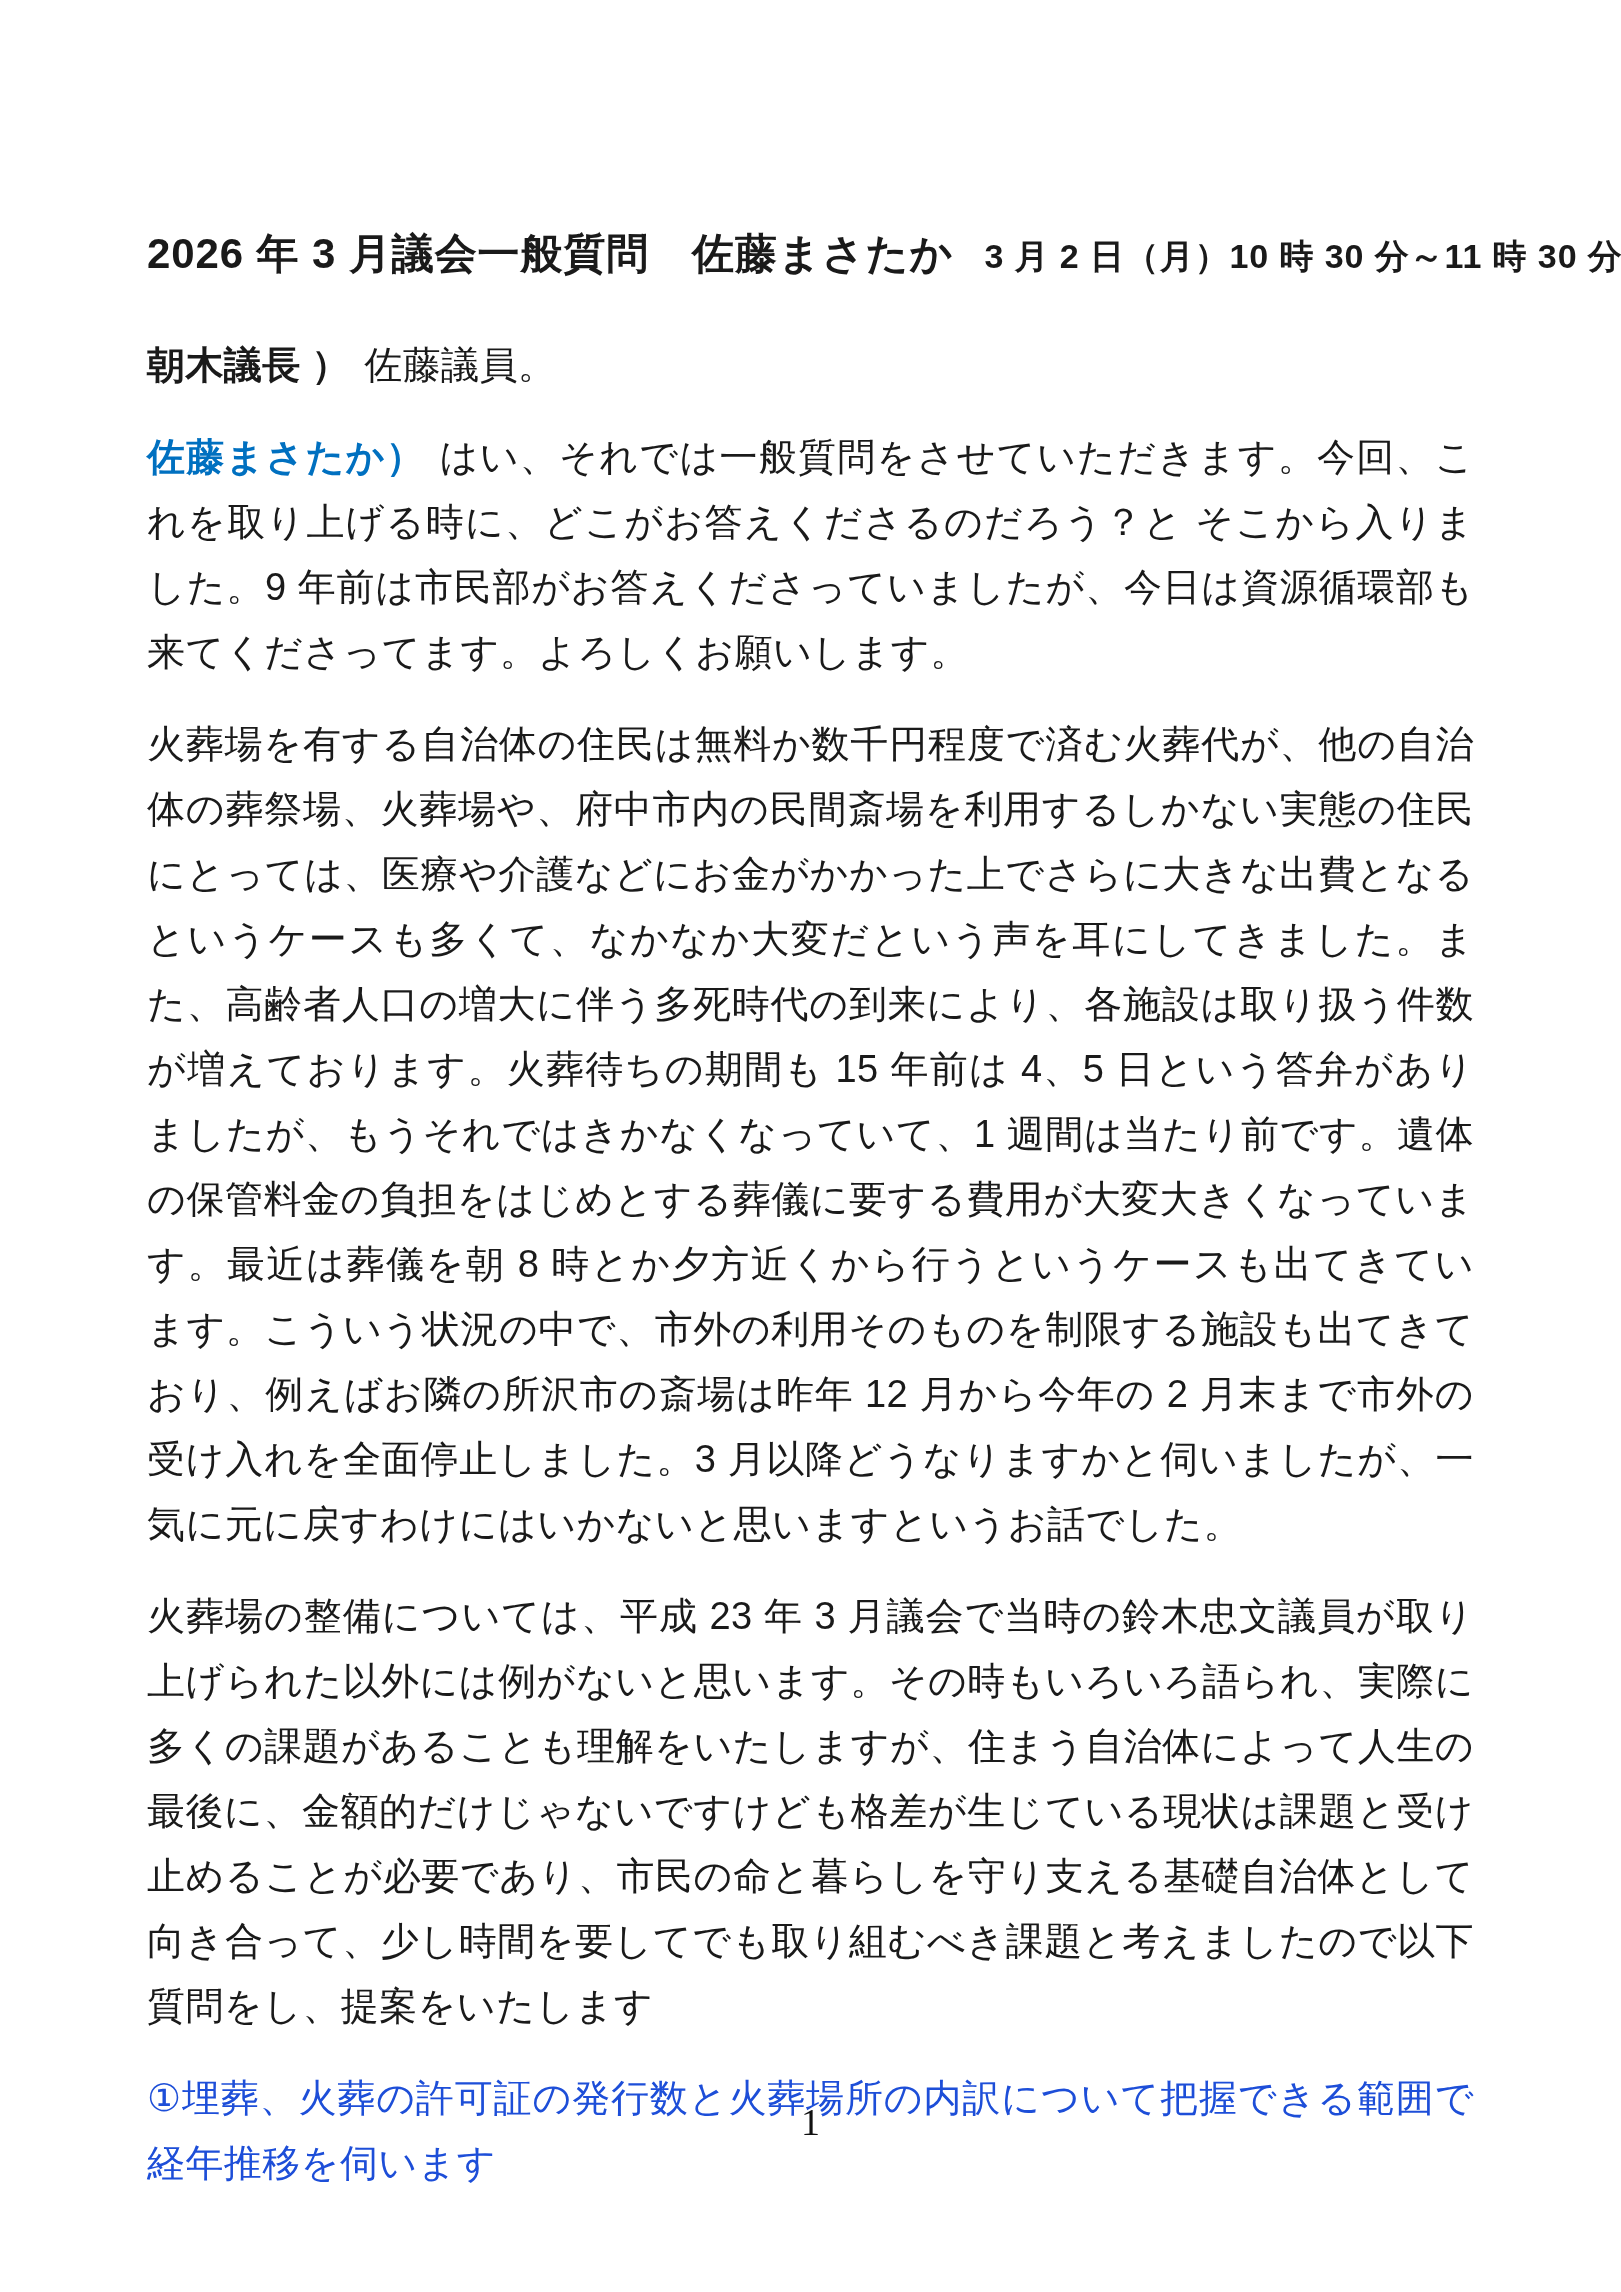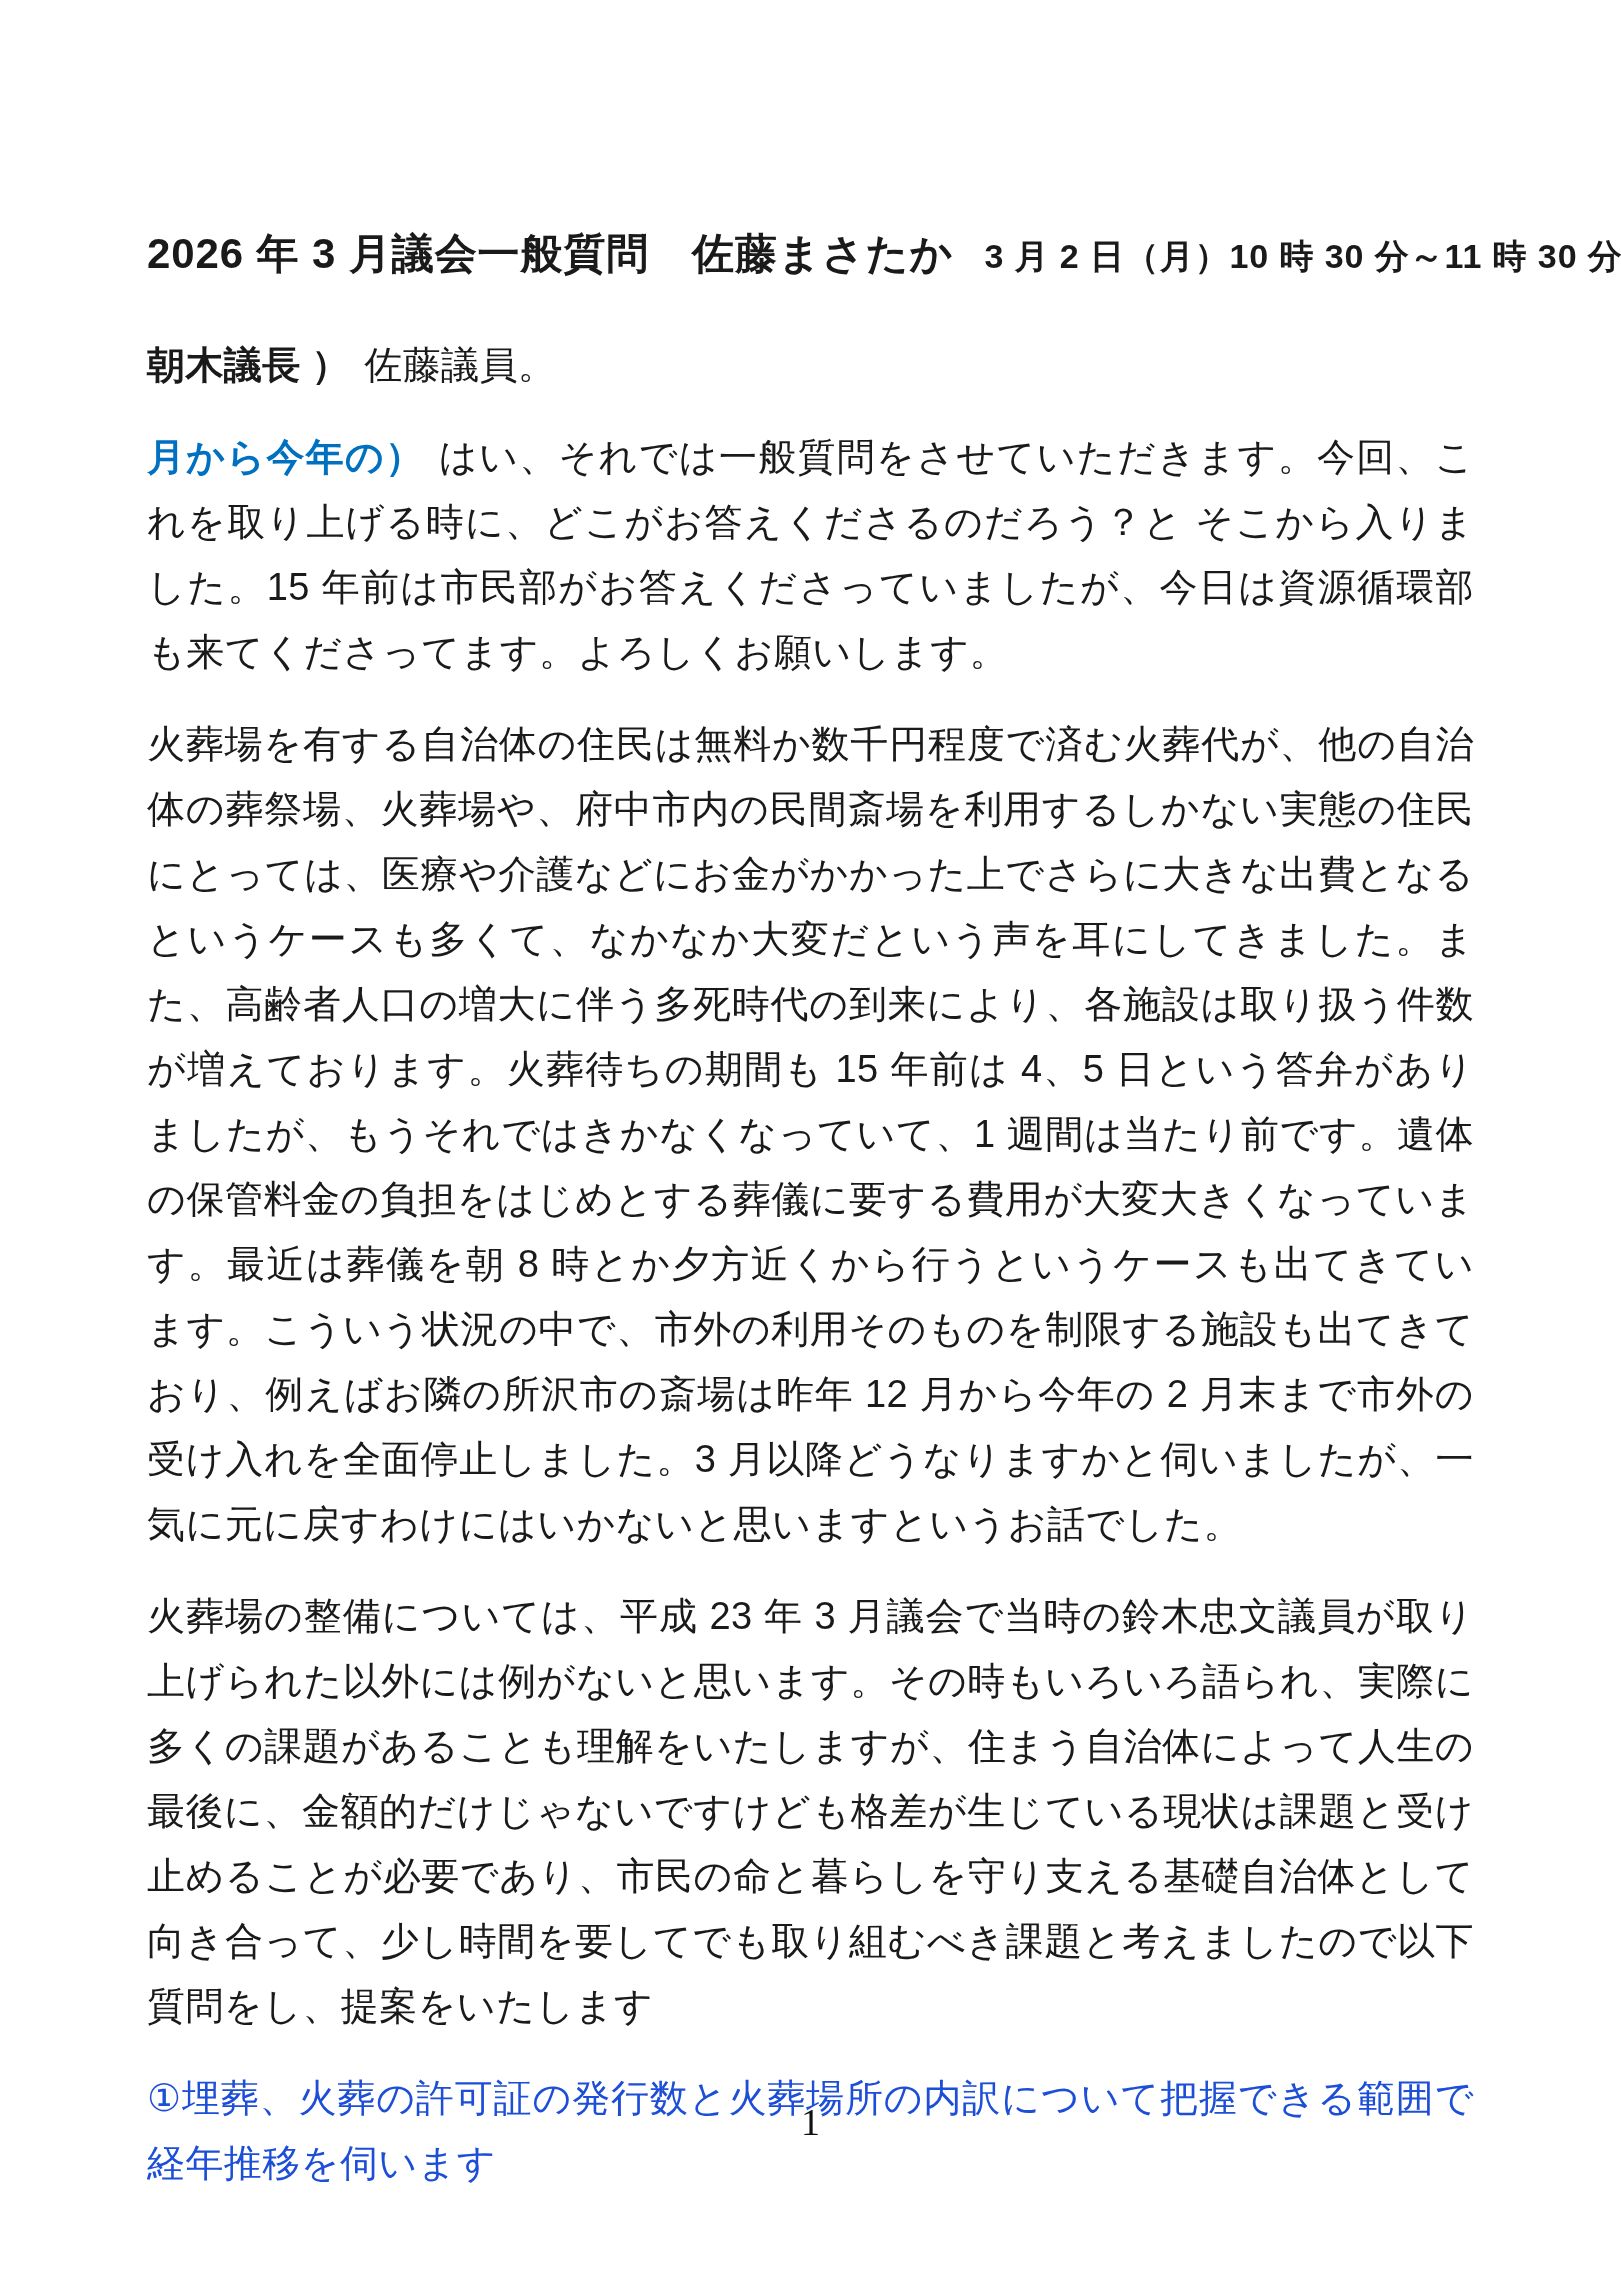--- a/index.html
+++ b/index.html
@@ -76,21 +76,21 @@
   <h1 class="doc-title">
     <span class="title-main">2026 年 3 月議会一般質問　佐藤まさたか</span>
     <span class="title-datetime">3 月 2 日（月）10 時 30 分～11 時 30 分</span>
   </h1>
 
   <p class="para">
     <span class="speaker">朝木議長 ）</span><span>佐藤議員。</span>
   </p>
 
   <p class="para">
-    <span class="speaker speaker-blue">月から今年の）</span><span>はい、それでは一般質問をさせていただきます。今回、これを取り上げる時に、どこがお答えくださるのだろう？と そこから入りました。15 年前は市民部がお答えくださっていましたが、今日は資源循環部も来てくださってます。よろしくお願いします。</span>
+    <span class="speaker speaker-blue">佐藤まさたか）</span><span>はい、それでは一般質問をさせていただきます。今回、これを取り上げる時に、どこがお答えくださるのだろう？と そこから入りました。9 年前は市民部がお答えくださっていましたが、今日は資源循環部も来てくださってます。よろしくお願いします。</span>
   </p>
 
 
   <p class="para">
     <span>火葬場を有する自治体の住民は無料か数千円程度で済む火葬代が、他の自治体の葬祭場、火葬場や、府中市内の民間斎場を利用するしかない実態の住民にとっては、医療や介護などにお金がかかった上でさらに大きな出費となるというケースも多くて、なかなか大変だという声を耳にしてきました。また、高齢者人口の増大に伴う多死時代の到来により、各施設は取り扱う件数が増えております。火葬待ちの期間も 15 年前は 4、5 日という答弁がありましたが、もうそれではきかなくなっていて、1 週間は当たり前です。遺体の保管料金の負担をはじめとする葬儀に要する費用が大変大きくなっています。最近は葬儀を朝 8 時とか夕方近くから行うというケースも出てきています。こういう状況の中で、市外の利用そのものを制限する施設も出てきており、例えばお隣の所沢市の斎場は昨年 12 月から今年の 2 月末まで市外の受け入れを全面停止しました。3 月以降どうなりますかと伺いましたが、一気に元に戻すわけにはいかないと思いますというお話でした。</span>
   </p>
 
   <p class="para">
     <span>火葬場の整備については、平成 23 年 3 月議会で当時の鈴木忠文議員が取り上げられた以外には例がないと思います。その時もいろいろ語られ、実際に多くの課題があることも理解をいたしますが、住まう自治体によって人生の最後に、金額的だけじゃないですけども格差が生じている現状は課題と受け止めることが必要であり、市民の命と暮らしを守り支える基礎自治体として向き合って、少し時間を要してでも取り組むべき課題と考えましたので以下質問をし、提案をいたします</span>
   </p>

